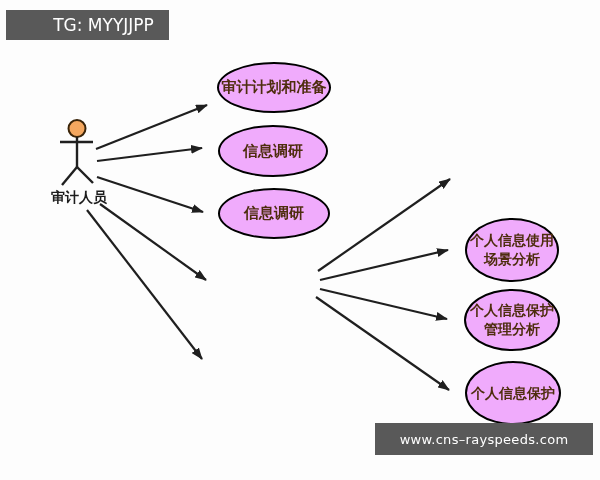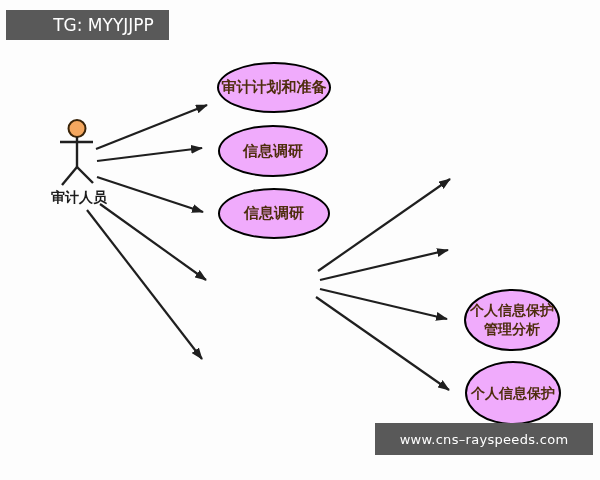--- a/index.html
+++ b/index.html
@@ -97,20 +97,26 @@
   <div class="usecase uc-left e1">
     <span>审计计划和准备</span>
   </div>
   <div class="usecase uc-left e2">
     <span>信息调研</span>
   </div>
   <div class="usecase uc-left e3">
     <span>信息调研</span>
   </div>
 
+  <div class="usecase uc-right r2">
+    <span>
+      <span class="l1">个人信息使用</span>
+      <span class="l2">场景分析</span>
+    </span>
+  </div>
   <div class="usecase uc-right r3">
     <span>
       <span class="l1">个人信息保护</span>
       <span class="l2">管理分析</span>
     </span>
   </div>
   <div class="usecase uc-right r4">
     <span>
       <span class="l1">个人信息保护</span>
     </span>

